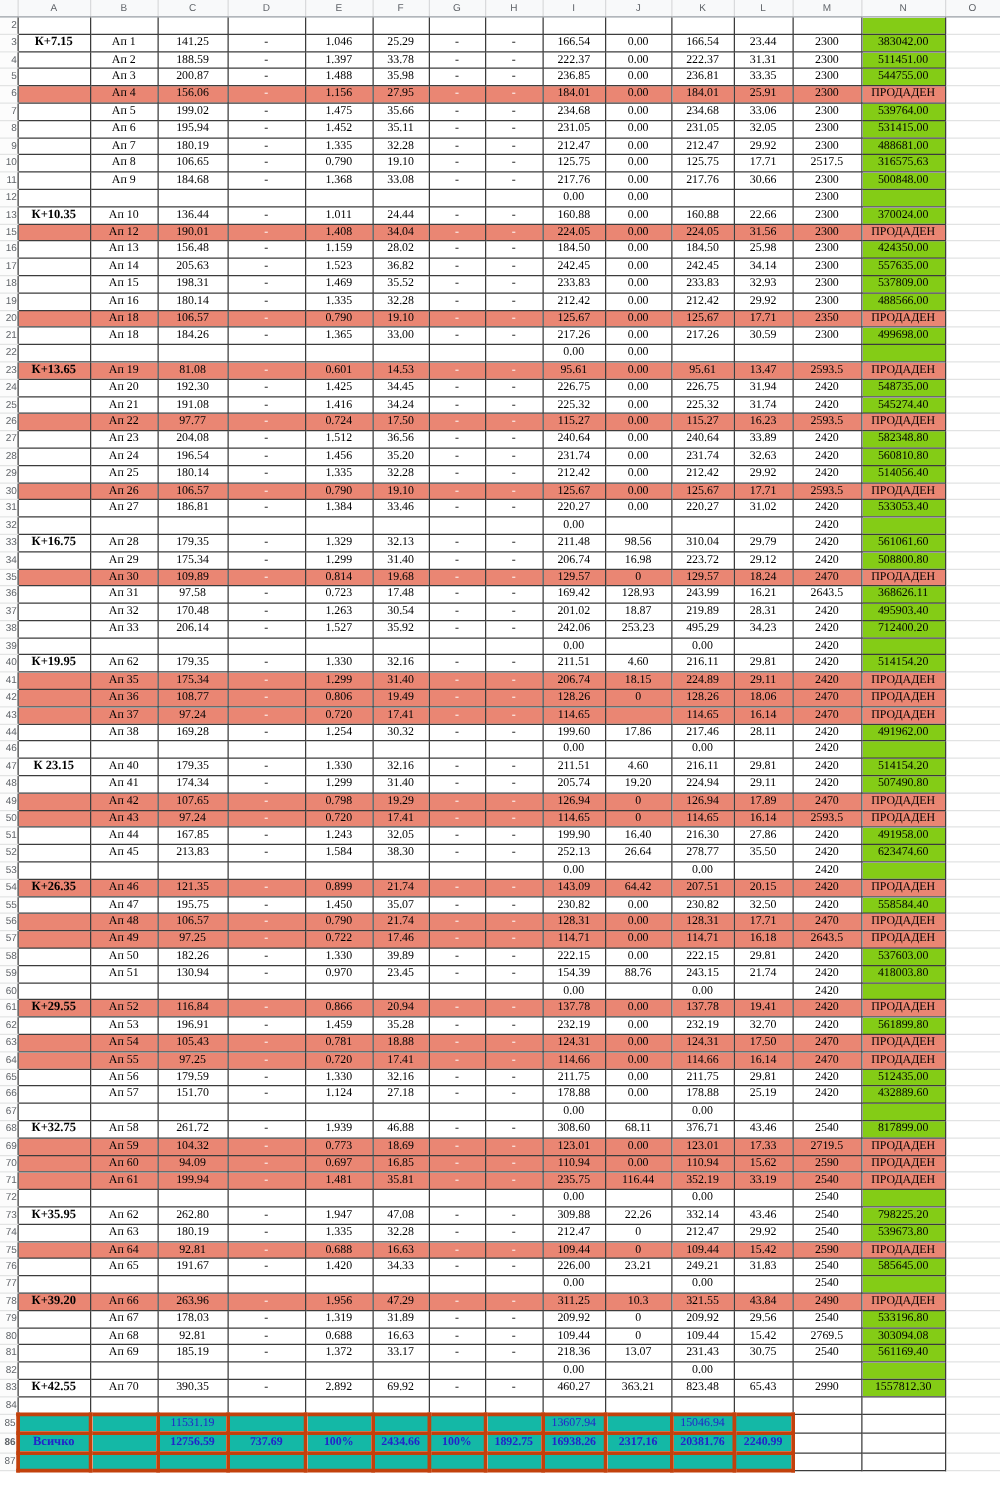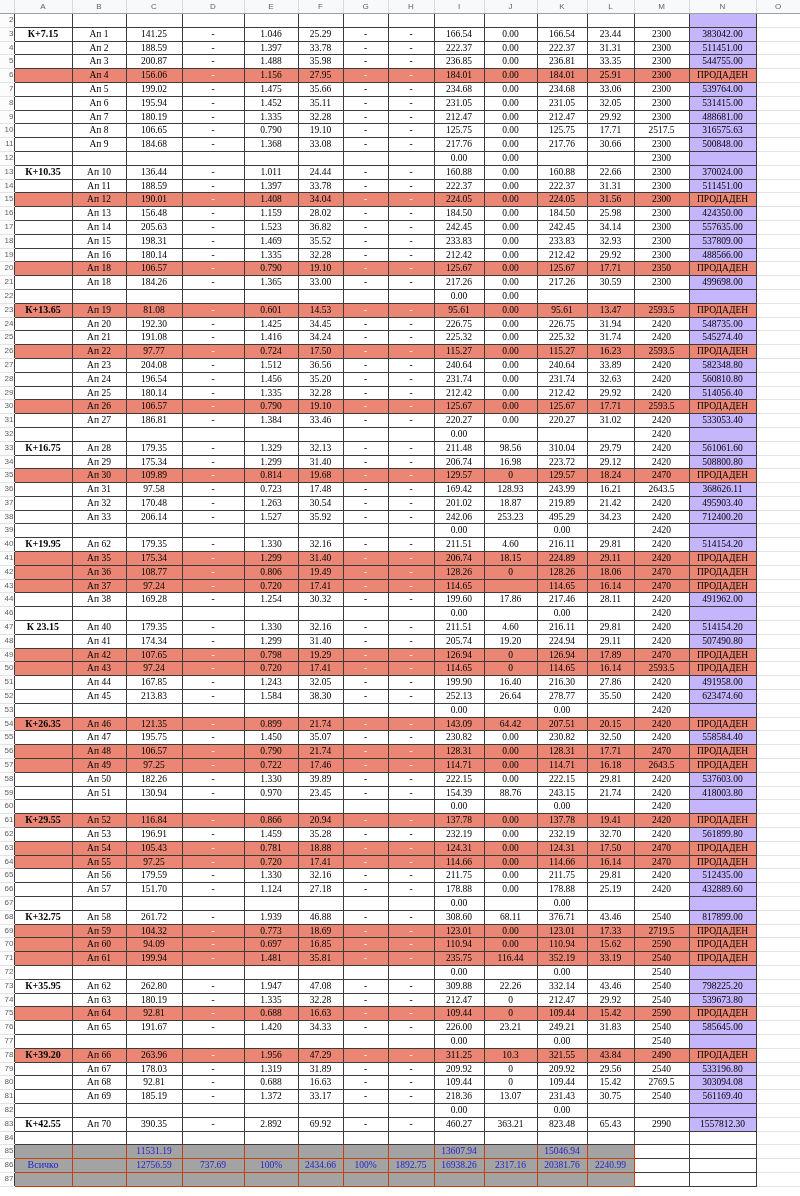--- a/index.html
+++ b/index.html
@@ -5,26 +5,26 @@
   html,body{margin:0;padding:0;background:#fff;}
   .sheet{width:800px;height:1196px;overflow:hidden;background:#fff;}
   table.grid{border-collapse:collapse;table-layout:fixed;width:800px;
     font-family:"Liberation Serif",serif;font-size:9.5px;color:#000;}
   th.hd{height:13px;background:#f8f9fa;border-right:1px solid #d9dadc;border-bottom:1px solid #9aa0a6;
     font-family:"Liberation Sans",sans-serif;font-size:8px;color:#5f6368;font-weight:normal;padding:0;}
   tr.r{height:12.8px;}
   td{padding:0;overflow:hidden;white-space:nowrap;line-height:12.8px;}
   td.c{border:1px solid #3c3c3c;text-align:center;background:#fff;}
   td.ca{font-weight:bold;font-size:10px;}
-  td.ny{background:#c4b5fd;}
+  td.ny{background:#84cc16;}
   tr.sold td.c{background:#ea8673;}
   tr.sold td.dash{color:#ffffff;}
-  td.gc{border:1px solid #c2410c;background:#a3a3a3;color:#2323cb;text-align:center;}
+  td.gc{border:3px solid #c2410c;background:#14b8a6;color:#2323cb;text-align:center;}
   tr.gray td.c{color:#2323cb;}
-  tr.bold td{font-weight:normal;margin-left:22px;}
+  tr.bold td{font-weight:bold;margin-left:22px;}
   td.rh{border-right:1px solid #3c3c3c;border-bottom:1px solid #e2e3e3;background:#fcfcfc;
     font-family:"Liberation Sans",sans-serif;font-size:8px;color:#5f6368;text-align:right;direction:rtl;}
   td.oc{border-bottom:1px solid #e2e3e3;background:#fff;}
 </style>
 </head>
 <body>
 
 <div class="sheet">
   <table class="grid">
       <colgroup>
@@ -275,38 +275,20 @@
           <td class="c dash">-</td>
           <td class="c dash">-</td>
           <td class="c">160.88</td>
           <td class="c">0.00</td>
           <td class="c">160.88</td>
           <td class="c">22.66</td>
           <td class="c">2300</td>
           <td class="c ny">370024.00</td>
           <td class="oc"></td>
         </tr>
-        <tr class="r">
-          <td class="rh">14</td>
-          <td class="c ca"></td>
-          <td class="c">Ап 11</td>
-          <td class="c">188.59</td>
-          <td class="c dash">-</td>
-          <td class="c">1.397</td>
-          <td class="c">33.78</td>
-          <td class="c dash">-</td>
-          <td class="c dash">-</td>
-          <td class="c">222.37</td>
-          <td class="c">0.00</td>
-          <td class="c">222.37</td>
-          <td class="c">31.31</td>
-          <td class="c">2300</td>
-          <td class="c ny">511451.00</td>
-          <td class="oc"></td>
-        </tr>
         <tr class="r sold">
           <td class="rh">15</td>
           <td class="c ca"></td>
           <td class="c">Ап 12</td>
           <td class="c">190.01</td>
           <td class="c dash">-</td>
           <td class="c">1.408</td>
           <td class="c">34.04</td>
           <td class="c dash">-</td>
           <td class="c dash">-</td>
@@ -702,21 +684,21 @@
           <td class="c">Ап 32</td>
           <td class="c">170.48</td>
           <td class="c dash">-</td>
           <td class="c">1.263</td>
           <td class="c">30.54</td>
           <td class="c dash">-</td>
           <td class="c dash">-</td>
           <td class="c">201.02</td>
           <td class="c">18.87</td>
           <td class="c">219.89</td>
-          <td class="c">21.42</td>
+          <td class="c">28.31</td>
           <td class="c">2420</td>
           <td class="c ny">495903.40</td>
           <td class="oc"></td>
         </tr>
         <tr class="r">
           <td class="rh">38</td>
           <td class="c ca"></td>
           <td class="c">Ап 33</td>
           <td class="c">206.14</td>
           <td class="c dash">-</td>

